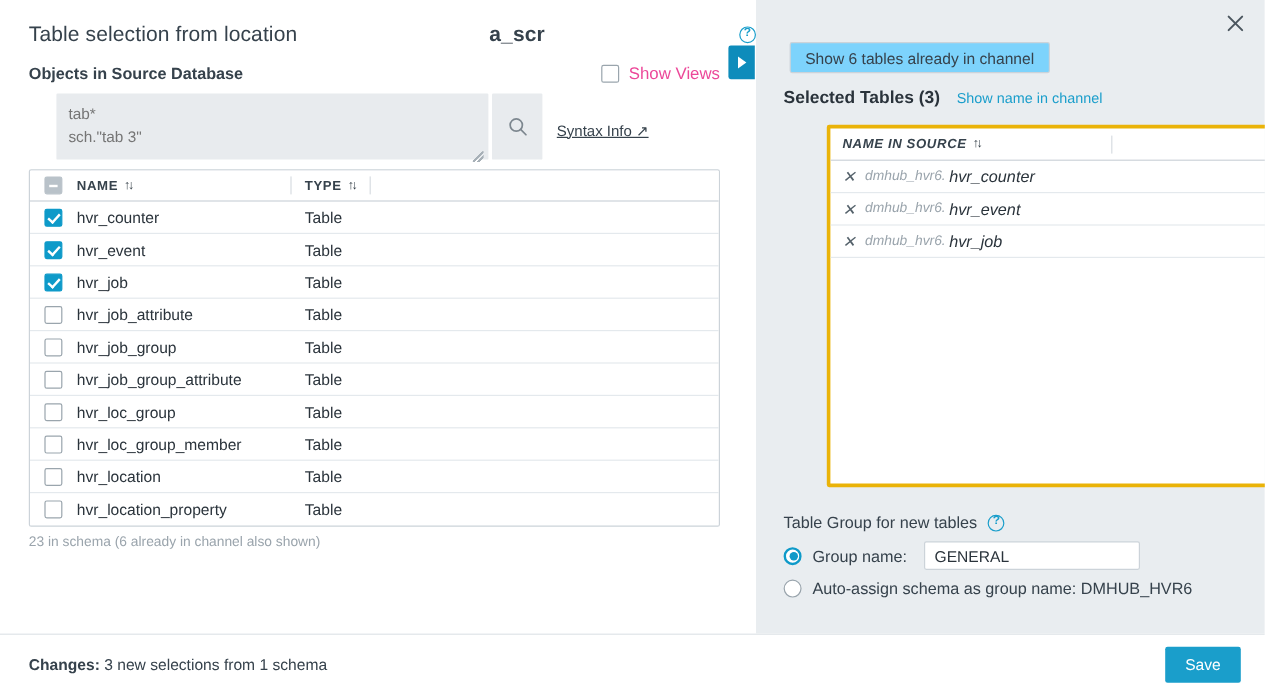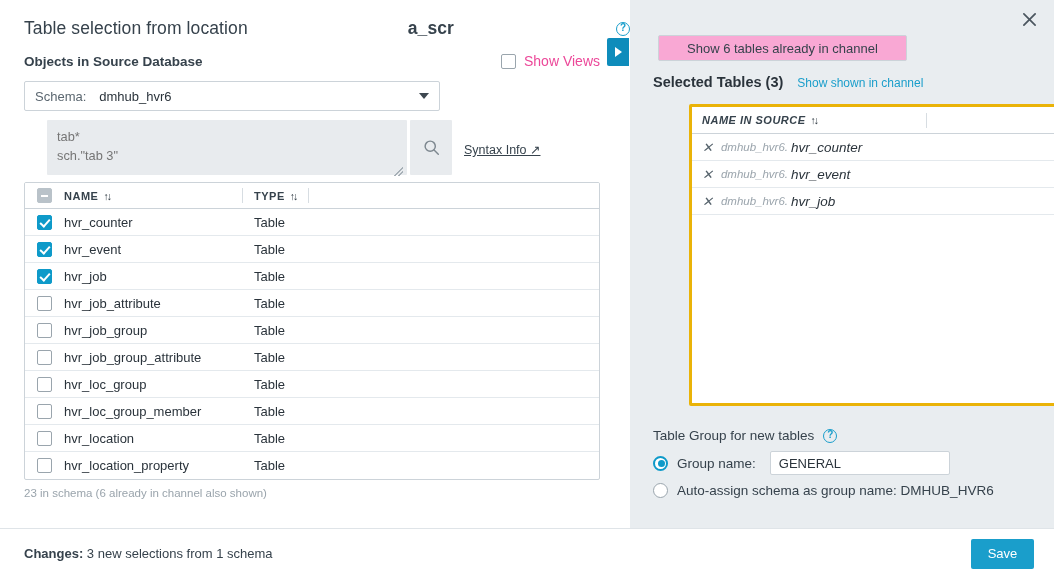--- a/index.html
+++ b/index.html
@@ -145,22 +145,22 @@
     width: 424px; height: 528px;
     background: #e9edf0;
   }
   .close-btn {
     position: absolute; right: 12px; top: 6px;
     width: 26px; height: 26px; display: flex;
     align-items: center; justify-content: center; cursor: pointer;
   }
   .show-chan-btn {
     position: absolute; left: 28px; top: 35px;
-    height: 26px; padding: 0 28px;
-    background: #f9a8d4; border: 1px solid #ccd3d9; border-radius: 2px;
+    height: 26px; padding: 0 12px;
+    background: #7dd3fc; border: 1px solid #ccd3d9; border-radius: 2px;
     font-size: 13px; color: #36424c; cursor: pointer;
     font-family: "Liberation Sans", sans-serif;
     display: flex; align-items: center;
   }
   .sel-head {
     position: absolute; left: 653px; top: 74px;
     display: flex; align-items: baseline; gap: 14px;
   }
   .sel-title { font-size: 14.5px; font-weight: 700; color: #2a333b; }
   .sel-link { font-size: 12px; color: #1a9ecb; cursor: pointer; }
@@ -260,25 +260,20 @@
     </div>
 
     <div class="subhead-row">
       <span class="subhead">Objects in Source Database</span>
       <label class="show-views">
         <span class="cb"></span>
         <span class="show-views-label">Show Views</span>
       </label>
     </div>
 
-    <div class="schema-select">
-      <span class="schema-label">Schema:</span>
-      <span class="schema-value">dmhub_hvr6</span>
-      <span class="caret"></span>
-    </div>
 
     <div class="filter-row">
       <div class="filter-wrap">
         <textarea class="filter-box" placeholder="tab*
 sch.&quot;tab 3&quot;" style=""></textarea>
       </div>
       <div class="search-btn">
         <svg width="17" height="17" viewBox="0 0 20 20">
           <circle cx="8.5" cy="8.5" r="6" fill="none" stroke="#7d878f" stroke-width="1.7"></circle>
           <line x1="13" y1="13" x2="18" y2="18" stroke="#7d878f" stroke-width="1.7" stroke-linecap="round"></line>
@@ -365,21 +360,21 @@
       <svg width="15" height="15" viewBox="0 0 16 16">
         <line x1="2" y1="2" x2="14" y2="14" stroke="#4b565f" stroke-width="1.8" stroke-linecap="round"></line>
         <line x1="14" y1="2" x2="2" y2="14" stroke="#4b565f" stroke-width="1.8" stroke-linecap="round"></line>
       </svg>
     </div>
     <button class="show-chan-btn">Show 6 tables already in channel</button>
   </div>
 
   <div class="sel-head">
     <span class="sel-title">Selected Tables (3)</span>
-    <span class="sel-link">Show shown in channel</span>
+    <span class="sel-link">Show name in channel</span>
   </div>
 
   <div class="sel-table">
     <div class="sel-thead">
       <span class="sel-th">
         <span>NAME IN SOURCE</span>
         <span class="sort-ico">↑↓</span>
       </span>
       <span class="sel-th-div"></span>
     </div>

